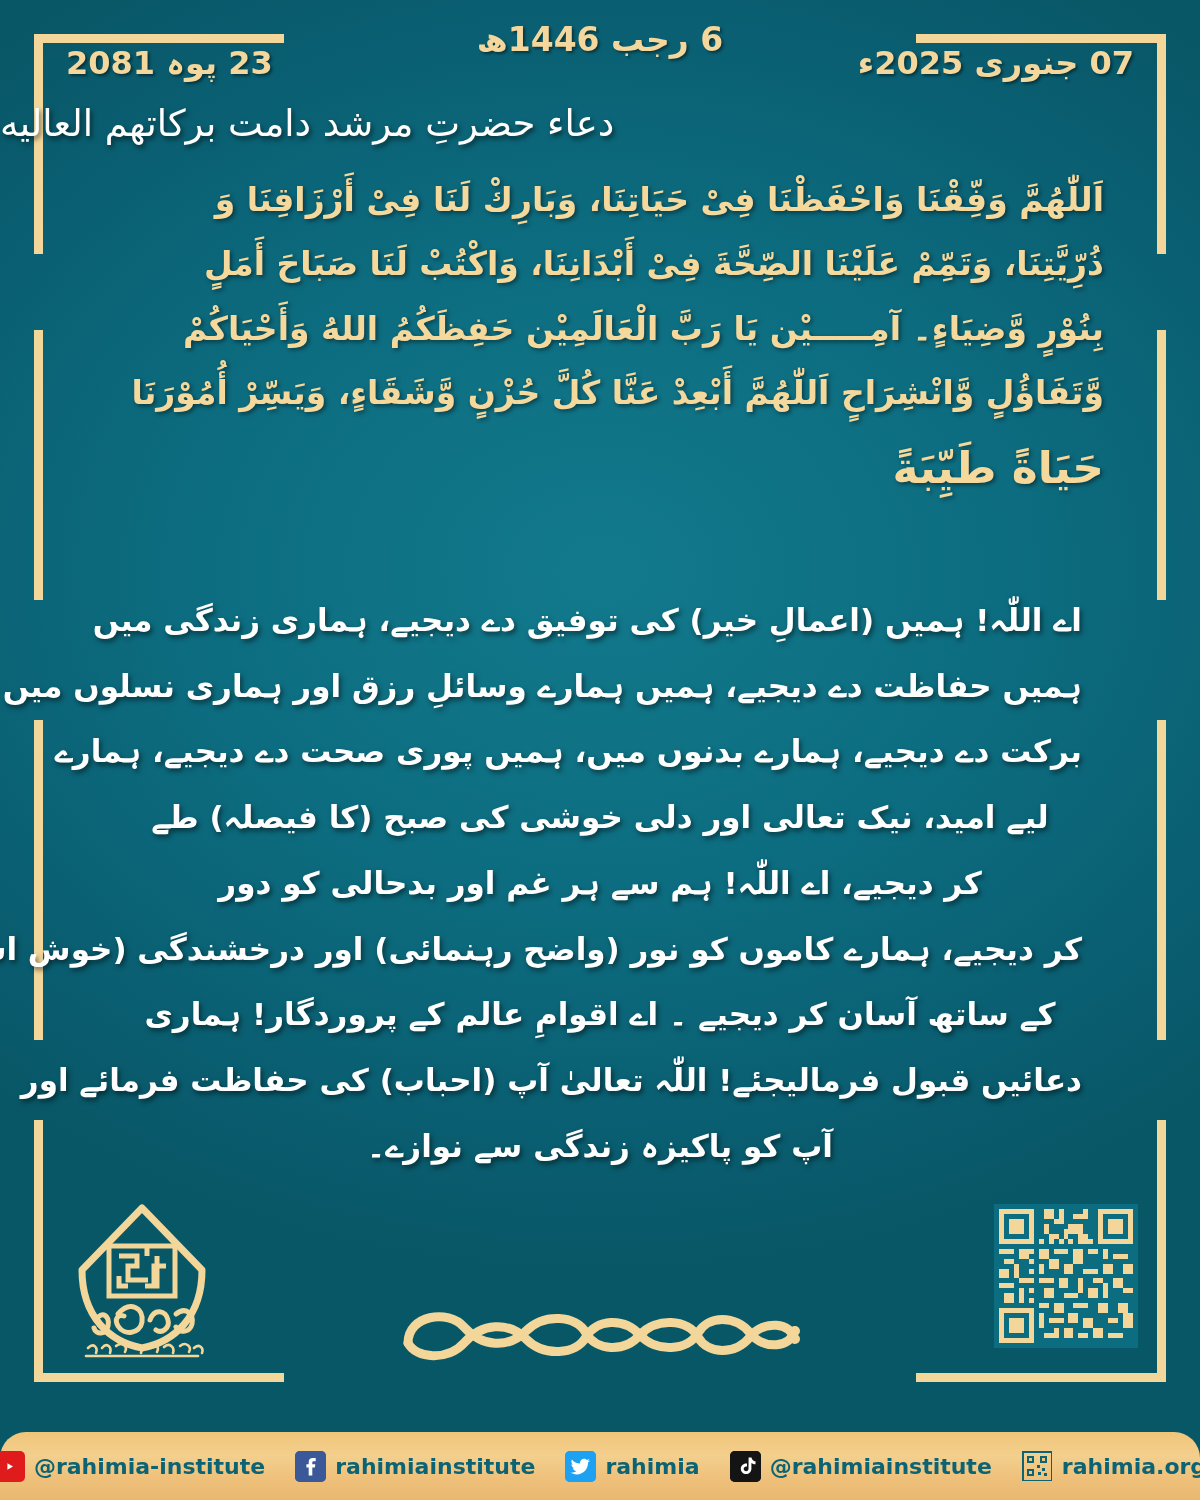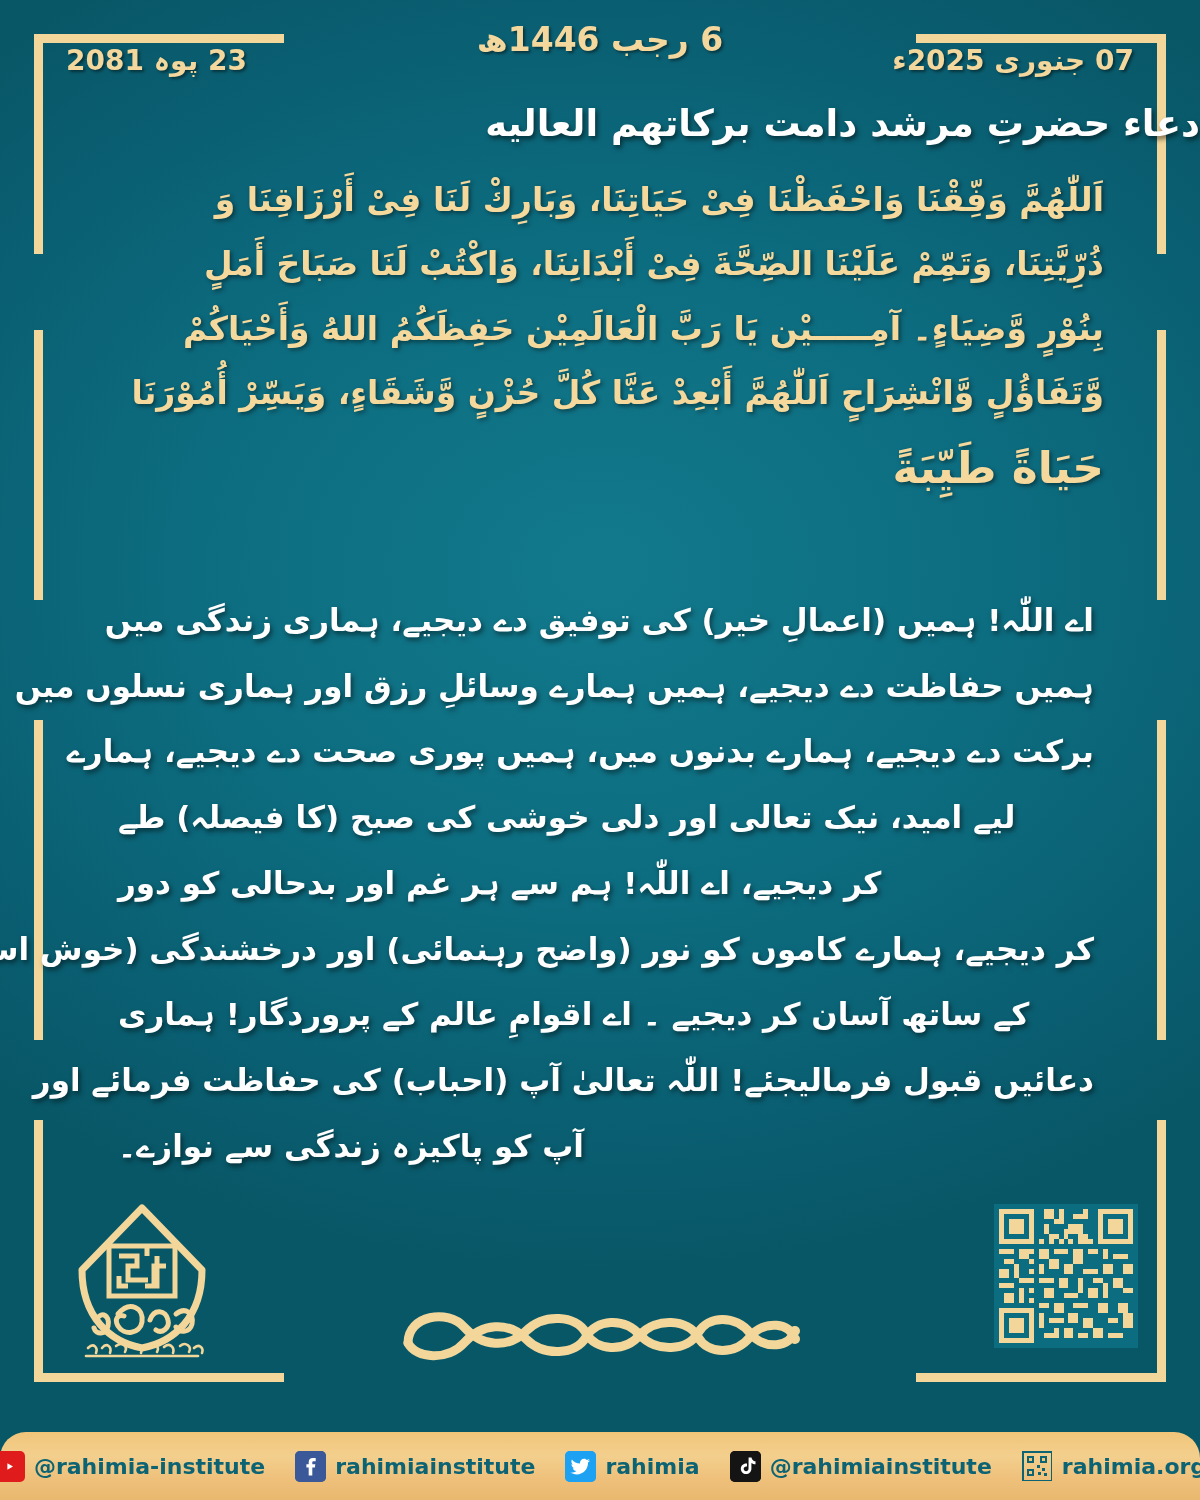--- a/index.html
+++ b/index.html
@@ -44,42 +44,42 @@
   .fr-rv4{ right:34px; top:1120px; width:9px; height:260px; }
 
   
   .hdr{
     position:absolute; top:26px; left:0; right:0; height:120px;
   }
 
   .date{
     position:absolute;
     color:#f3d79c;
-    font-size:28px;
+    font-size:32px;
     font-weight:bold;
     direction:rtl;
     text-shadow:2px 2px 3px rgba(0,0,0,.45);
     white-space:nowrap;
     letter-spacing:.5px;
   }
   .date-left { left:66px;  top:18px; }
   .date-right{ right:66px; top:18px;text-align:center; }
   .date-center{
     left:50%; transform:translateX(-50%);
     top:-6px;
     font-size:33px;
   }
 
   .title{
     position:absolute;
     top:76px; left:0; right:0;
-    text-align:right;
+    text-align:left;
     color:#ffffff;
     font-size:37px;
-    font-weight:bold;
+    font-weight:normal;
     direction:rtl;
     text-shadow:2px 3px 5px rgba(0,0,0,.55);
     white-space:nowrap;
   }
 
   
   .arabic{
     position:absolute;
     top:168px; left:96px; right:96px;
     text-align:right;
@@ -92,23 +92,23 @@
     font-weight:bold;
     text-shadow:2px 2px 4px rgba(0,0,0,.45);
     white-space:nowrap;
     letter-spacing:0px;
   }
   .ar-line.last{ font-size:44px; }
 
   
   .urdu{
     position:absolute;
-    top:588px; left:118px; right:106px;
+    top:588px; left:118px; right:118px;
     direction:rtl;
-    text-align:left;
+    text-align:center;
     color:#ffffff;
   }
   .ur-line{
     font-size:31px;
     line-height:2.12;
     font-weight:600;
     text-shadow:2px 3px 5px rgba(0,0,0,.5);
     white-space:nowrap;
   }
 

